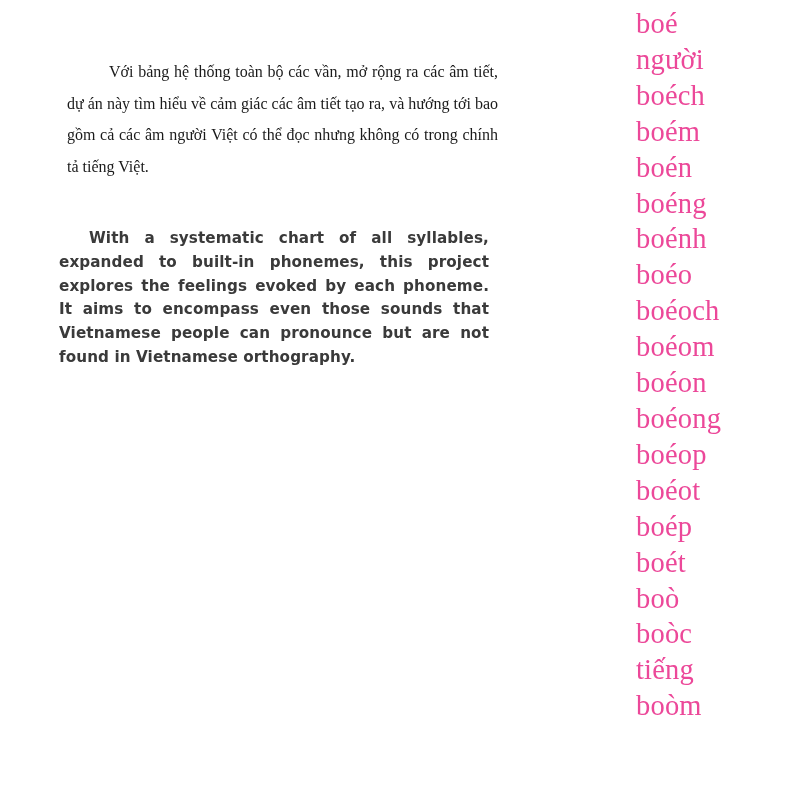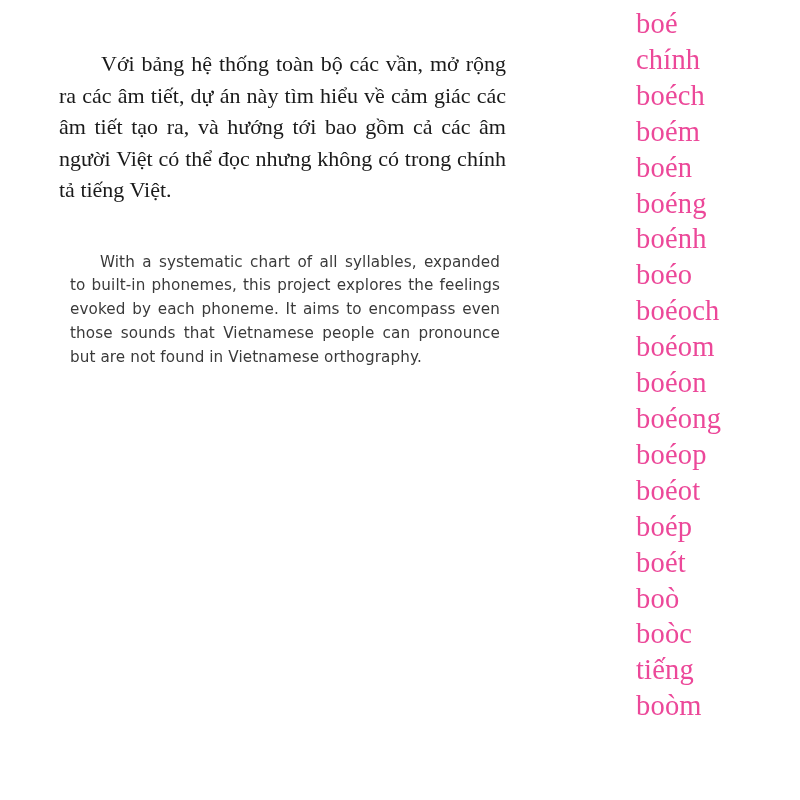--- a/index.html
+++ b/index.html
@@ -23,39 +23,40 @@
   
   #text-column {
     position: absolute;
     left: 55px;
     top: 44px;
     width: 455px;
   }
 
   #paragraph-vi {
     font-family: "Liberation Serif", serif;
-    font-size: 22px;
+    font-size: 16px;
     line-height: 31.5px;
     color: #1a1a1a;
     text-align: justify;
     text-indent: 42px;
-    margin: 4px;
+    margin: 12px;
   }
 
   #paragraph-en {
-    margin: 15px;
+    margin: 4px;
     margin-top: 45px;
     font-family: "DejaVu Sans", sans-serif;
     font-size: 15.2px;
     line-height: 23.8px;
     color: #3a3a3a;
     text-align: justify;
     text-indent: 30px;
     letter-spacing: 0.1px;
     width: 430px;
+    font-weight: bold;
   }
 
   
   #syllable-column {
     position: absolute;
     left: 636px;
     top: 6px;
     width: 164px;
   }
   .syllable {
@@ -72,21 +73,21 @@
 
 <div id="page">
 
   <div id="text-column">
     <p id="paragraph-vi">Với bảng hệ thống toàn bộ các vần, mở rộng ra các âm tiết, dự án này tìm hiểu về cảm giác các âm tiết tạo ra, và hướng tới bao gồm cả các âm người Việt có thể đọc nhưng không có trong chính tả tiếng Việt.</p>
     <p id="paragraph-en">With a systematic chart of all syllables, expanded to built-in phonemes, this project explores the feelings evoked by each phoneme. It aims to encompass even those sounds that Vietnamese people can pronounce but are not found in Vietnamese orthography.</p>
   </div>
 
   <div id="syllable-column">
     <div class="syllable">boé</div>
-    <div class="syllable">chính</div>
+    <div class="syllable">người</div>
     <div class="syllable">boéch</div>
     <div class="syllable">boém</div>
     <div class="syllable">boén</div>
     <div class="syllable">boéng</div>
     <div class="syllable">boénh</div>
     <div class="syllable">boéo</div>
     <div class="syllable">boéoch</div>
     <div class="syllable">boéom</div>
     <div class="syllable">boéon</div>
     <div class="syllable">boéong</div>

